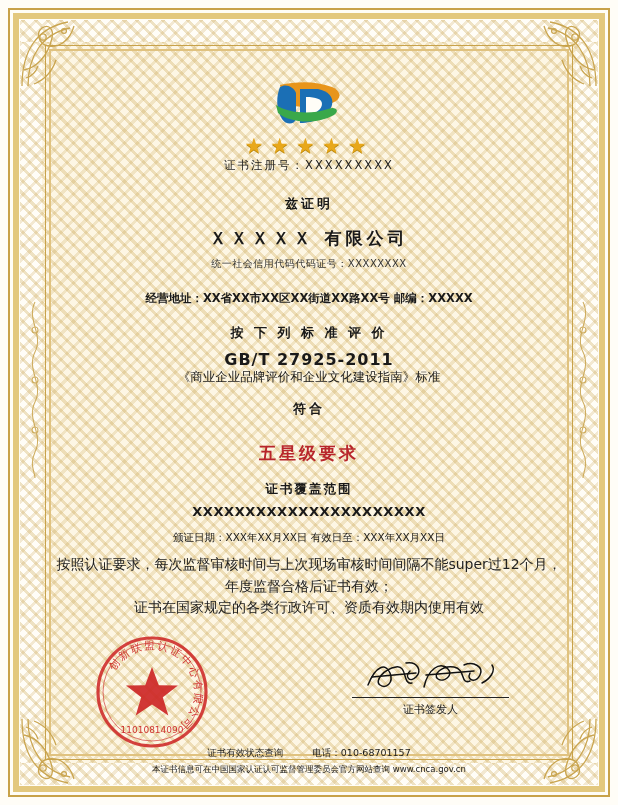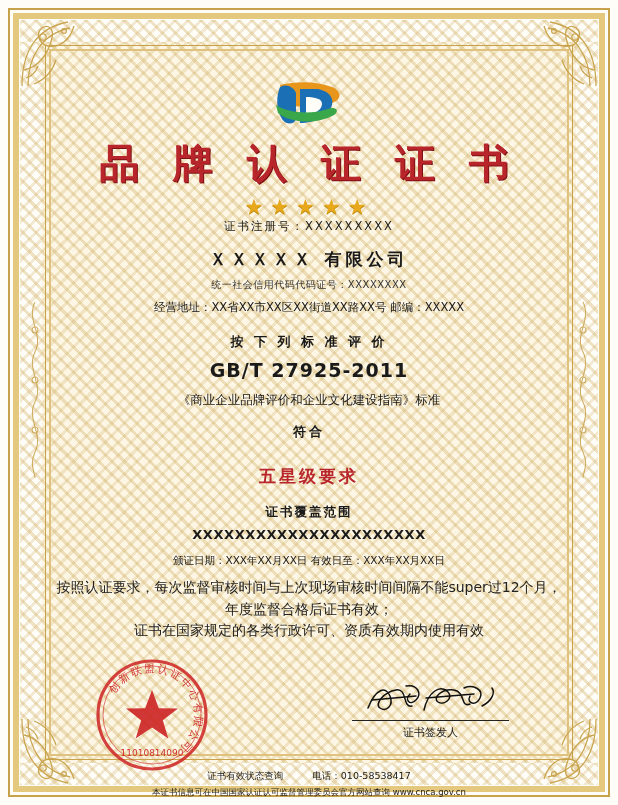--- a/index.html
+++ b/index.html
@@ -141,40 +141,40 @@
     color: #333;
     font-family: "DejaVu Sans", "Liberation Sans", sans-serif;
   }
 
   .addr {
     margin-top: 8px;
     font-size: 11.5px;
     color: #1a1a1a;
     font-family: "DejaVu Sans", "Liberation Sans", sans-serif;
   }
-  .addr.second { margin-top: 8px; }
+  .addr.second { margin-top: 20px; font-weight: bold; }
 
   .eval-label {
     margin-top: 18px;
     font-size: 13px;
     font-weight: bold;
     letter-spacing: 3px;
     font-family: "DejaVu Sans", "Liberation Sans", sans-serif;
   }
 
   .standard-code {
     margin-top: 8px;
-    font-size: 19px;
+    font-size: 16px;
     font-weight: bold;
     letter-spacing: 1px;
     font-family: "DejaVu Sans", "Liberation Sans", sans-serif;
   }
 
   .standard-name {
-    margin-top: 11px;
+    margin-top: 0;
     font-size: 12.5px;
     font-family: "DejaVu Sans", "Liberation Sans", sans-serif;
   }
 
   .conform {
     margin-top: 14px;
     font-size: 13px;
     font-weight: bold;
     letter-spacing: 3px;
     font-family: "DejaVu Sans", "Liberation Sans", sans-serif;
@@ -359,26 +359,26 @@
     <div class="logo-wrap">
       <svg width="78" height="50" viewBox="0 0 78 50">
         <path d="M10 6 C28 2 46 2 62 8 C70 11 72 18 66 22 C52 30 30 30 14 24" fill="#e8951b"></path>
         <path d="M10 8 C6 18 6 30 12 40 C16 46 24 46 26 40 L26 14 C24 8 16 4 10 8 Z" fill="#1b6fb5"></path>
         <path d="M30 10 L30 44 C44 44 58 38 62 26 C64 18 58 12 48 10 Z" fill="#1b6fb5"></path>
         <path d="M36 18 L36 36 C46 35 52 30 52 25 C52 20 46 18 36 18 Z" fill="#fffdf7"></path>
         <path d="M6 26 C18 34 40 36 58 30 C66 27 70 32 64 36 C46 46 20 44 8 34 Z" fill="#3aa84a"></path>
       </svg>
     </div>
 
-    <div class="main-title">品 牌 认 证 证 书</div>
 
     <div class="stars">★★★★★</div>
 
     <div class="reg-no">证书注册号：XXXXXXXXX</div>
 
+    <div class="hereby">兹证明</div>
 
     <div class="company">ＸＸＸＸＸ 有限公司</div>
 
     <div class="credit-code">统一社会信用代码代码证号：XXXXXXXX</div>
 
     <div class="addr second">经营地址：XX省XX市XX区XX街道XX路XX号 邮编：XXXXX</div>
 
     <div class="eval-label">按 下 列 标 准 评 价</div>
 
     <div class="standard-code">GB/T 27925-2011</div>
@@ -429,19 +429,19 @@
             </g>
           </svg>
         </div>
         <div class="sig-line"></div>
         <div class="sig-label">证书签发人</div>
       </div>
     </div>
 
     <div class="verify">
       <span>证书有效状态查询</span>
-      <span class="phone">电话：010-58538417</span>
+      <span class="phone">电话：010-68701157</span>
     </div>
 
     <div class="verify2">本证书信息可在中国国家认证认可监督管理委员会官方网站查询 www.cnca.gov.cn</div>
 
   </div>
 </div>
 
 </body></html>

